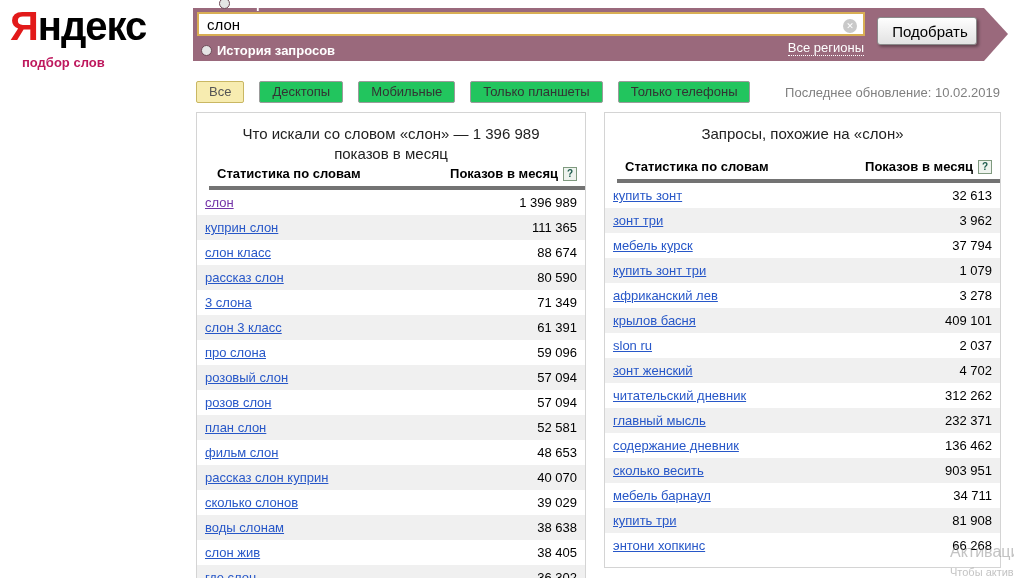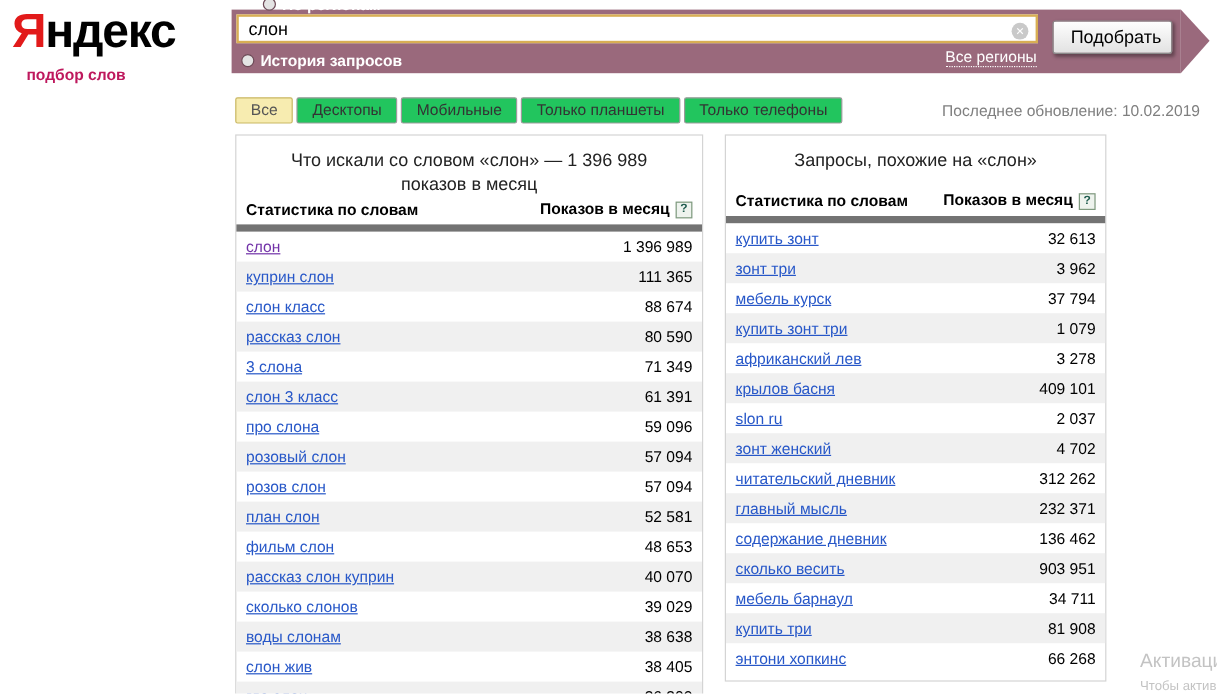--- a/index.html
+++ b/index.html
@@ -28,33 +28,33 @@
     font-family:"Liberation Sans",sans-serif;font-size:15px;color:#000;cursor:pointer;
     box-shadow:2px 2px 3px rgba(0,0,0,.35);padding-left:12px;}
   .modes{position:absolute;left:8px;bottom:3px;display:flex;gap:32px;align-items:center;flex-direction:column;}
   .mode{display:flex;align-items:center;gap:5px;color:#fff;font-size:13px;font-weight:bold;cursor:pointer;}
   .dot{width:11px;height:11px;border-radius:50%;background:#e4e4e4;border:1px solid #6d4a57;
     box-sizing:border-box;}
   .dot.on{background:radial-gradient(circle,#222 0 2.5px,#fff 3px);}
   .regions-link{position:absolute;right:120px;bottom:5px;color:#fff;font-size:13px;font-weight:normal;
     border-bottom:1px dotted #fff;cursor:pointer;}
   
-  .tabs{position:absolute;left:196px;top:81px;display:flex;gap:3px;}
+  .tabs{position:absolute;left:196px;top:81px;display:flex;gap:15px;}
   .tab{height:20px;line-height:20px;padding:0 12px;border:1px solid #9b9b9b;border-radius:2px;
     background:#22c55e;font-size:13px;color:#333;cursor:pointer;white-space:nowrap;}
   .tab.active{background:#f7ecb0;border-color:#c9b763;color:#555;}
   .last-update{position:absolute;right:14px;top:85px;font-size:13px;color:#7f7f7f;}
   
   .panel{position:absolute;top:112px;background:#fff;border:1px solid #d4d4d4;box-sizing:border-box;}
   .panel-left{left:196px;width:390px;height:500px;}
-  .panel-right{left:604px;width:318px;height:456px;}
+  .panel-right{left:604px;width:397px;height:456px;}
   .panel-title{min-height:44px;padding:11px 24px 0;text-align:center;font-size:15px;color:#222;
     line-height:20px;box-sizing:border-box;}
   .cols{display:flex;justify-content:space-between;align-items:flex-end;
-    padding:2px 8px 5px;border-bottom:6px solid #737373;font-size:13px;font-weight:bold;color:#000;}
+    padding:2px 8px 5px;border-bottom:4px solid #737373;font-size:13px;font-weight:bold;color:#000;margin-left:12px;}
   .help{display:inline-block;width:12px;height:12px;margin-left:5px;border:1px solid #7f9a7f;
     background:#eef3ee;color:#1e5c4e;font-size:10px;font-weight:bold;line-height:12px;
     text-align:center;vertical-align:1px;cursor:pointer;}
   .row{display:flex;justify-content:space-between;align-items:center;height:25px;padding:0 8px;}
   .row:nth-child(even){background:#f0f0f0;}
   .kw-link{font-size:13px;color:#2757c8;text-decoration:underline;cursor:pointer;white-space:nowrap;}
   .kw-link.visited{color:#7232a8;}
   .imp{font-size:13px;color:#000;white-space:nowrap;}
   
   .watermark{position:absolute;left:950px;top:543px;color:rgba(135,135,135,.5);white-space:nowrap;}

